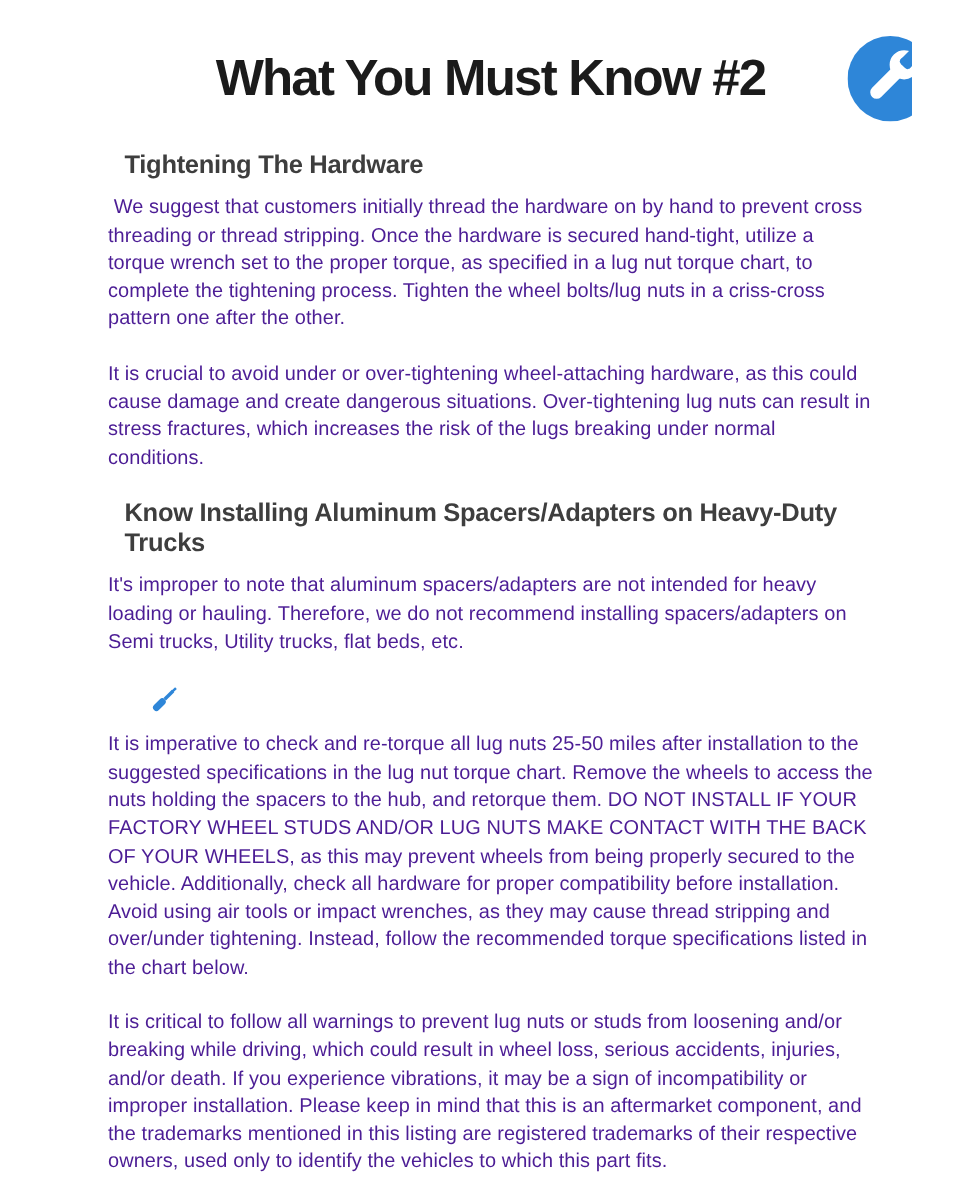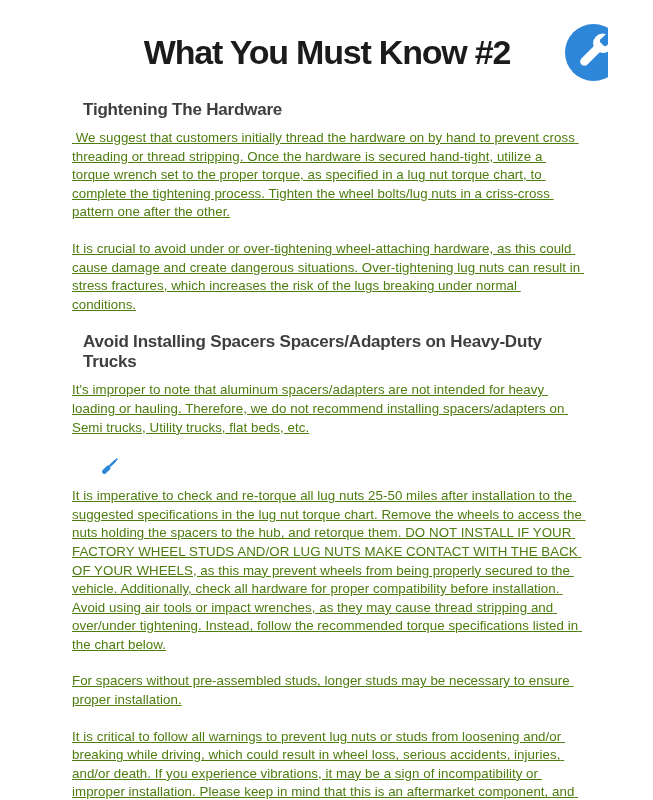--- a/index.html
+++ b/index.html
@@ -60,25 +60,24 @@
     width: 23px;
     height: 23px;
     margin-left: 15px;
     flex: 0 0 auto;
   }
   .inline-tool-icon svg { display: block; width: 100%; height: 100%; }
 
   p.body-paragraph {
     font-size: 13.3px;
     line-height: 18.6px;
-    color: #4d7c0f;
+    color: #4c1d95;
     margin: 0 0 18px 0;
     white-space: pre-wrap;
     letter-spacing: 0.05px;
-    text-decoration: underline;
   }
 </style>
 </head>
 <body>
 
 <div class="page">
 
   <div class="header">
     <h1 class="page-title">What You Must Know #2</h1>
     <span class="badge">
@@ -97,35 +96,34 @@
   <div class="section">
     <h2 class="section-heading">
       <span>Tightening The Hardware</span>
     </h2>
     <p class="body-paragraph"> We suggest that customers initially thread the hardware on by hand to prevent cross threading or thread stripping. Once the hardware is secured hand-tight, utilize a torque wrench set to the proper torque, as specified in a lug nut torque chart, to complete the tightening process. Tighten the wheel bolts/lug nuts in a criss-cross pattern one after the other.</p>
     <p class="body-paragraph">It is crucial to avoid under or over-tightening wheel-attaching hardware, as this could cause damage and create dangerous situations. Over-tightening lug nuts can result in stress fractures, which increases the risk of the lugs breaking under normal conditions.</p>
   </div>
 
   <div class="section">
     <h2 class="section-heading">
-      <span>Avoid Installing Spacers Spacers/Adapters on Heavy-Duty Trucks</span>
+      <span>Know Installing Aluminum Spacers/Adapters on Heavy-Duty Trucks</span>
     </h2>
     <p class="body-paragraph">It's improper to note that aluminum spacers/adapters are not intended for heavy loading or hauling. Therefore, we do not recommend installing spacers/adapters on Semi trucks, Utility trucks, flat beds, etc.</p>
   </div>
 
   <div class="section">
     <h2 class="section-heading">
       <span class="inline-tool-icon">
         <svg viewBox="0 0 100 100" xmlns="http://www.w3.org/2000/svg" aria-hidden="true">
           <g transform="rotate(45 50 50)" fill="#2E86D8">
             <rect x="46.5" y="2" width="7" height="14"></rect>
             <rect x="45" y="14" width="10" height="34"></rect>
             <rect x="40" y="48" width="20" height="44" rx="10"></rect>
           </g>
         </svg>
       </span>
     </h2>
     <p class="body-paragraph">It is imperative to check and re-torque all lug nuts 25-50 miles after installation to the suggested specifications in the lug nut torque chart. Remove the wheels to access the nuts holding the spacers to the hub, and retorque them. DO NOT INSTALL IF YOUR FACTORY WHEEL STUDS AND/OR LUG NUTS MAKE CONTACT WITH THE BACK OF YOUR WHEELS, as this may prevent wheels from being properly secured to the vehicle. Additionally, check all hardware for proper compatibility before installation. Avoid using air tools or impact wrenches, as they may cause thread stripping and over/under tightening. Instead, follow the recommended torque specifications listed in the chart below.</p>
-    <p class="body-paragraph">For spacers without pre-assembled studs, longer studs may be necessary to ensure proper installation.</p>
     <p class="body-paragraph">It is critical to follow all warnings to prevent lug nuts or studs from loosening and/or breaking while driving, which could result in wheel loss, serious accidents, injuries, and/or death. If you experience vibrations, it may be a sign of incompatibility or improper installation. Please keep in mind that this is an aftermarket component, and the trademarks mentioned in this listing are registered trademarks of their respective owners, used only to identify the vehicles to which this part fits.</p>
   </div>
 
 </div>
 
 </body></html>

